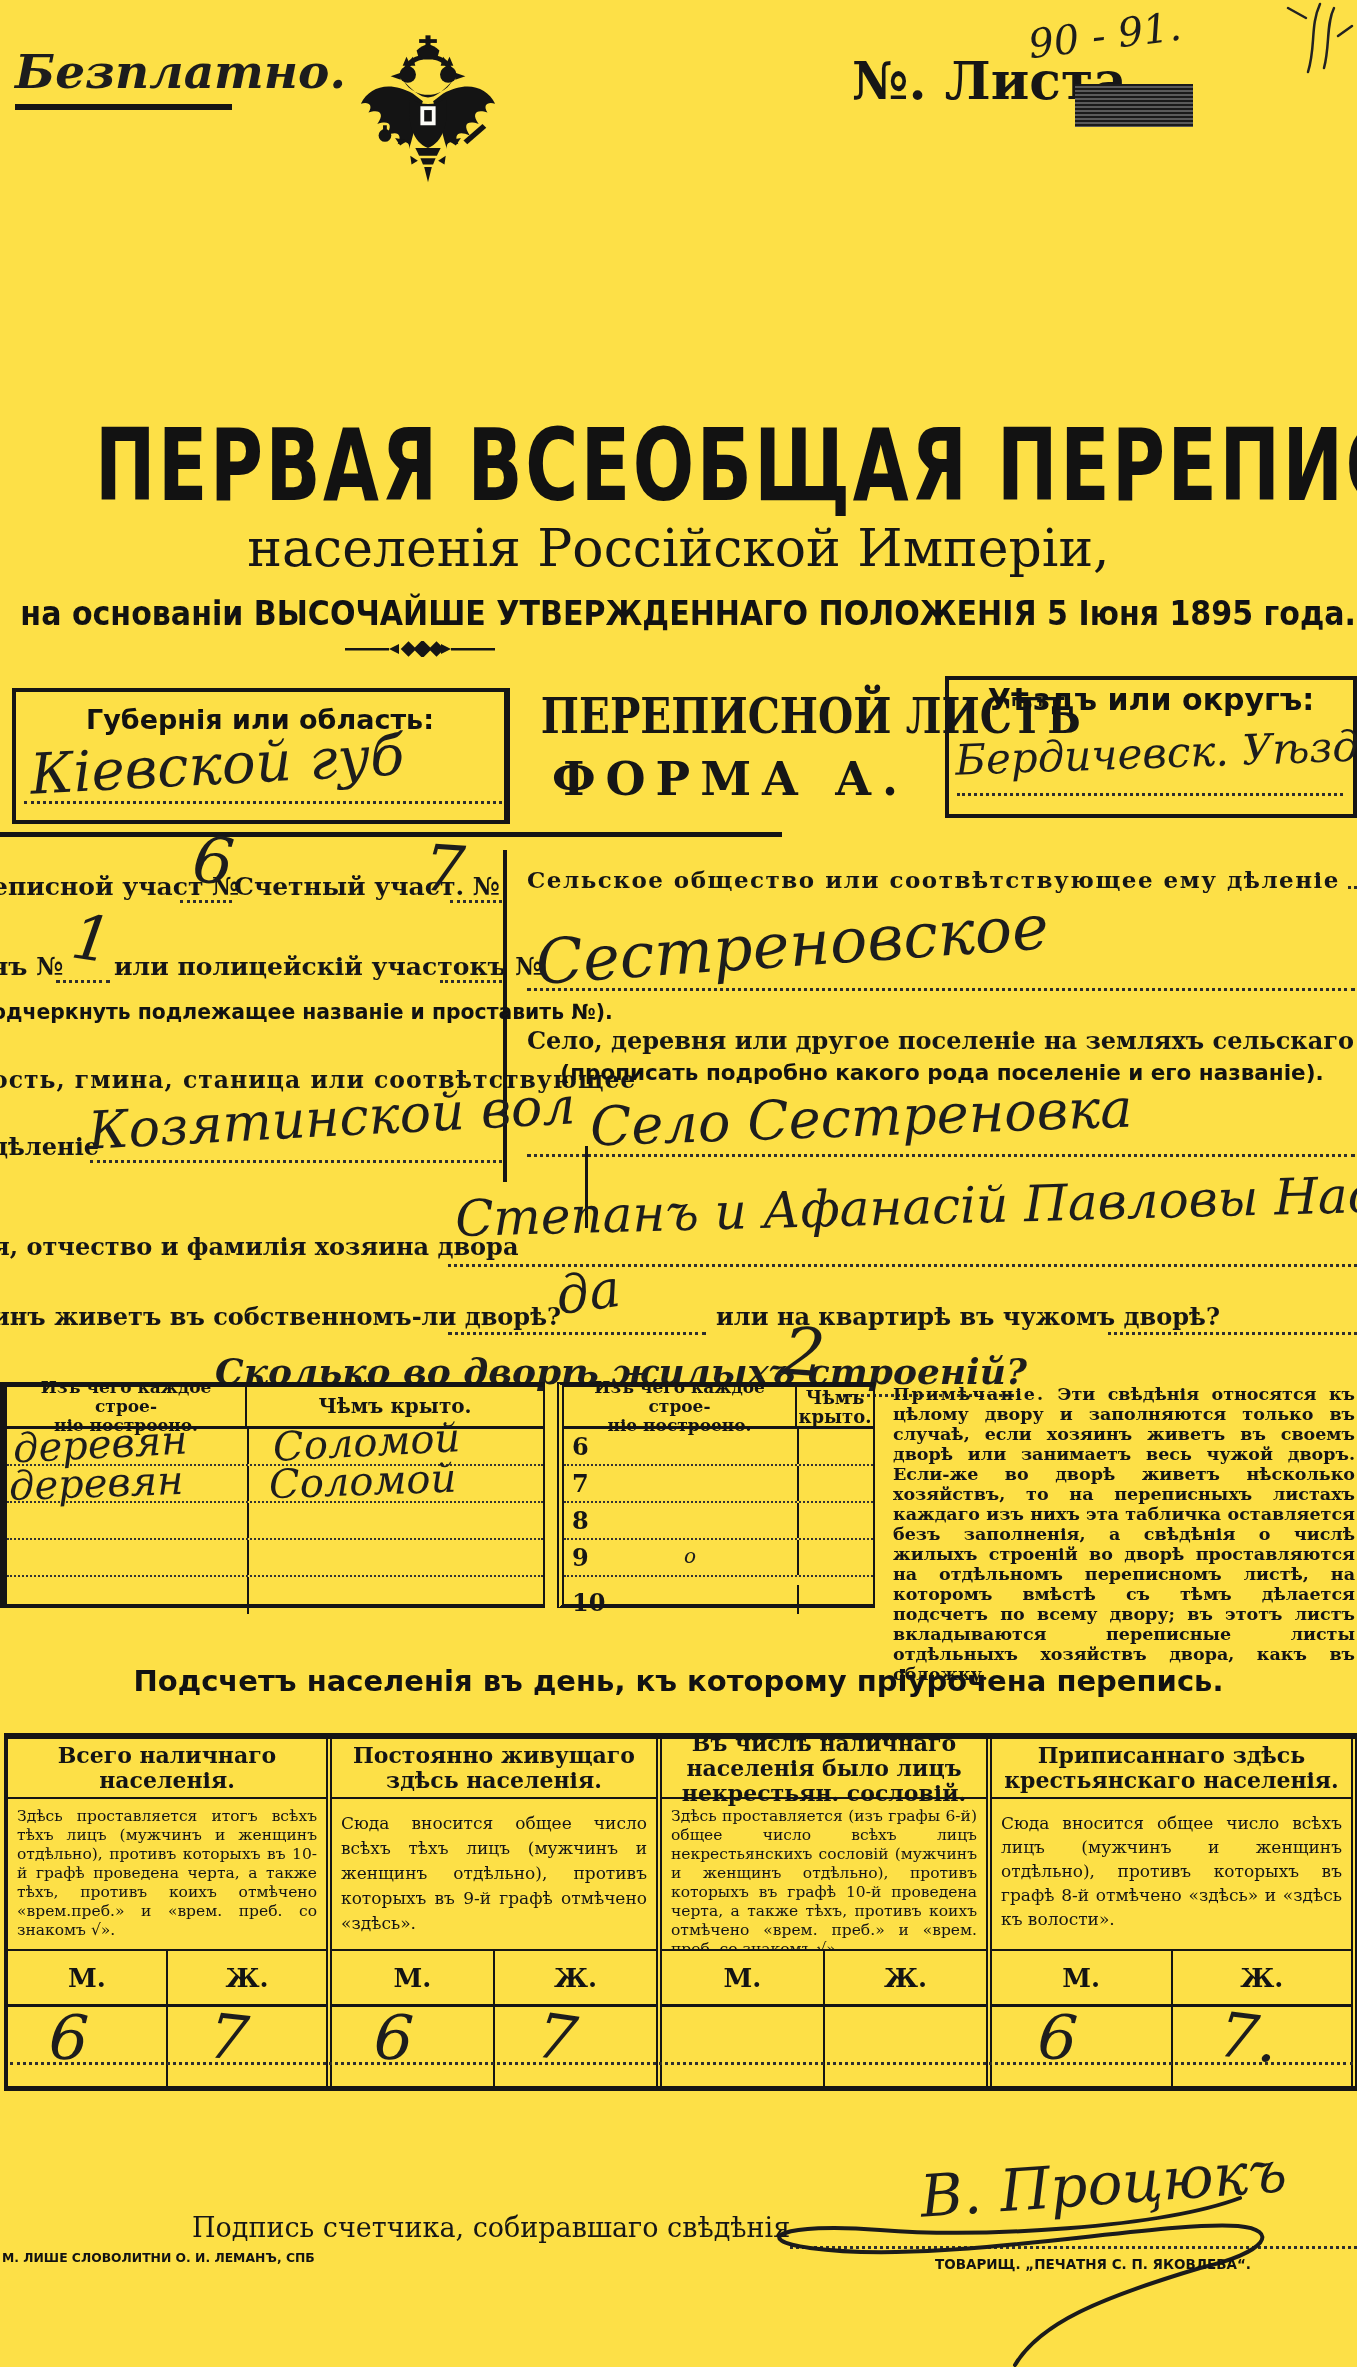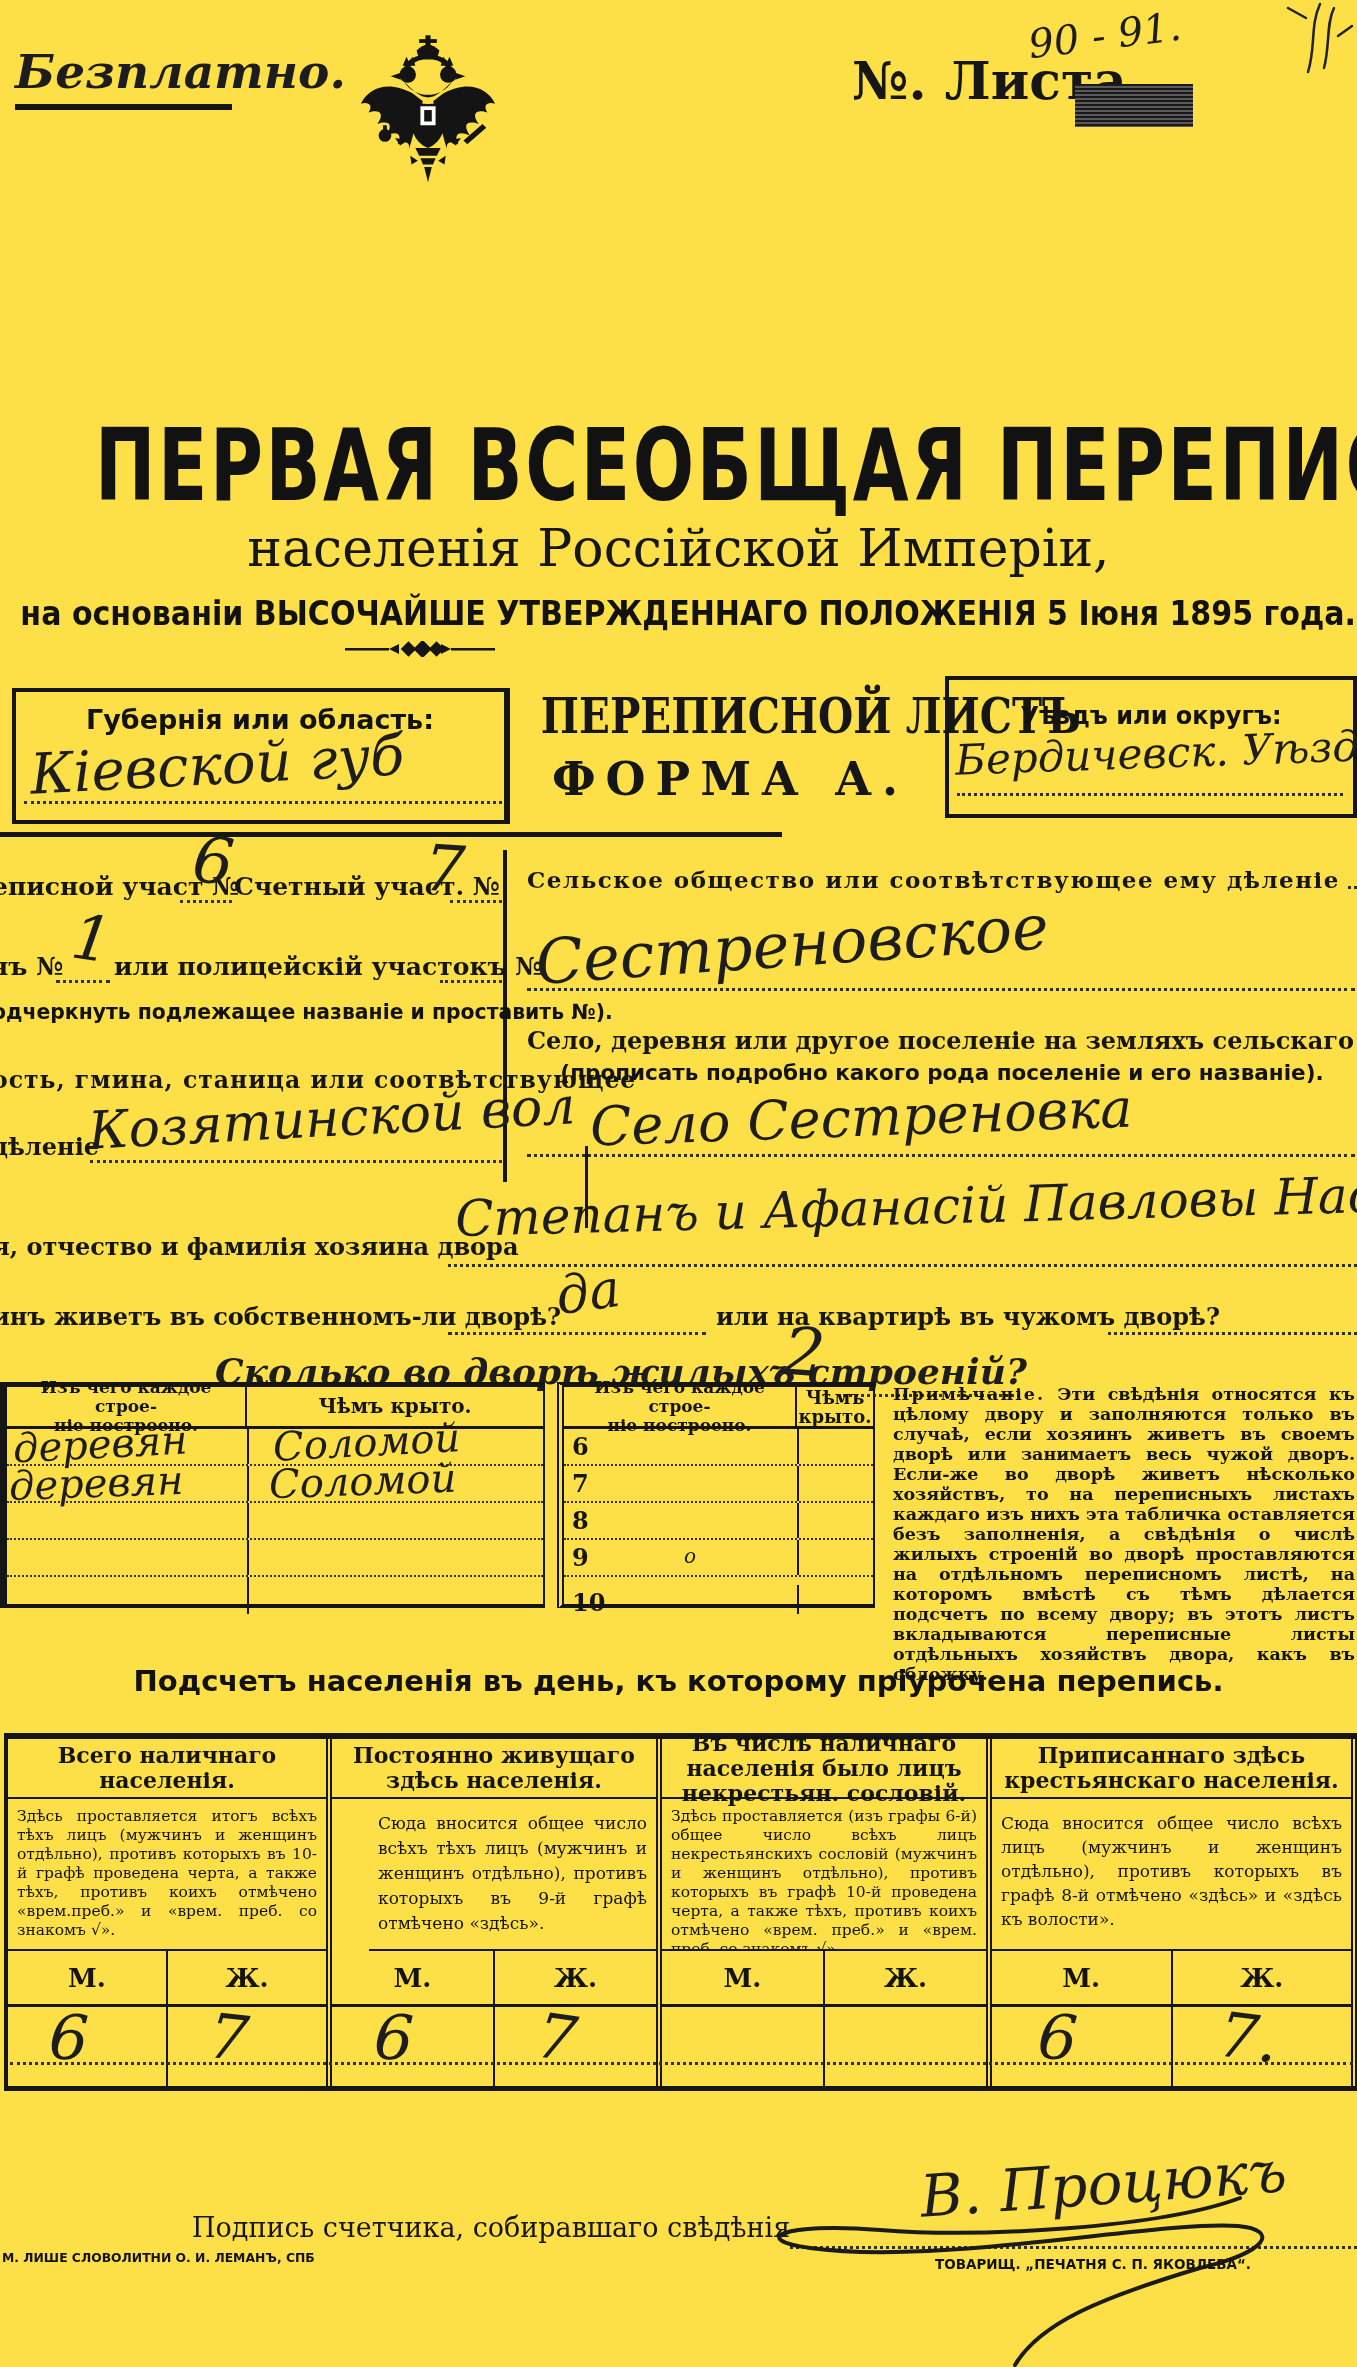--- a/index.html
+++ b/index.html
@@ -108,21 +108,21 @@
     <div class="abs sansb ctr nowrap" style="left:0;width:100%;top:12px;font-size:27px;">Губернія или область:</div>
     <div class="abs hw" style="left:14px;top:40px;font-size:56px;transform:rotate(-3deg);">Кіевской губ</div>
     <div class="dotline" style="left:8px;bottom:16px;width:478px;"></div>
   </div>
   <div class="thickline" style="left:0;top:832px;width:782px;height:5px;"></div>
 
   <div class="abs print ctr nowrap" style="left:515px;width:430px;top:688px;font-size:46px;transform:scale(0.88,1.05);transform-origin:center top;">ПЕРЕПИСНОЙ ЛИСТЪ</div>
   <div class="abs print ctr nowrap" style="left:515px;width:430px;top:752px;font-size:46px;letter-spacing:10px;">ФОРМА А.</div>
 
   <div class="abs" style="left:945px;top:676px;width:412px;height:142px;border:4px solid #151515;box-sizing:border-box;">
-    <div class="abs sansb ctr nowrap" style="left:0;width:100%;top:22px;font-size:24px;">Уѣздъ или округъ:</div>
+    <div class="abs sansb ctr nowrap" style="left:0;width:100%;top:2px;font-size:30px;">Уѣздъ или округъ:</div>
     <div class="abs hw" style="left:6px;top:48px;font-size:42px;transform:rotate(-2deg);">Бердичевск. Уѣзда.</div>
     <div class="dotline" style="left:8px;bottom:18px;width:386px;"></div>
   </div>
 
   <div class="thickline" style="left:503px;top:850px;width:4px;height:332px;"></div>
 
   <div class="abs print nowrap" style="left:-8px;top:872px;font-size:25px;">еписной участ №</div>
   <div class="dotline" style="left:180px;top:898px;width:52px;"></div>
   <div class="abs hw" style="left:193px;top:824px;font-size:64px;transform:rotate(6deg);">6</div>
   <div class="abs print nowrap" style="left:234px;top:872px;font-size:25px;">Счетный участ. №</div>
@@ -264,21 +264,21 @@
           <span class="hw sum-num" style="transform:rotate(3deg);">6</span>
           </div>
         <div class="dcell">
           <span class="hw sum-num" style="transform:rotate(6deg);">7</span>
           </div>
       </div>
     </div>
 
     <div class="sgroup" style="width:330px;">
       <div class="sg-title">Постоянно живущаго здѣсь населенія.</div>
-      <div class="sg-desc" style="font-size:17px;line-height:25px;padding-top:12px;margin-left:37px;">Сюда вносится общее число всѣхъ тѣхъ лицъ (мужчинъ и женщинъ отдѣльно), противъ которыхъ въ 9-й графѣ отмѣчено «здѣсь».</div>
+      <div class="sg-desc" style="font-size:17px;line-height:25px;padding-top:12px;">Сюда вносится общее число всѣхъ тѣхъ лицъ (мужчинъ и женщинъ отдѣльно), противъ которыхъ въ 9-й графѣ отмѣчено «здѣсь».</div>
       <div class="sg-mf">
         <div class="mfcell first">М.</div>
         <div class="mfcell">Ж.</div>
       </div>
       <div class="sg-data">
         <div class="dcell first">
           <span class="hw sum-num" style="transform:rotate(3deg);">6</span>
           </div>
         <div class="dcell">
           <span class="hw sum-num" style="transform:rotate(8deg);">7</span>

